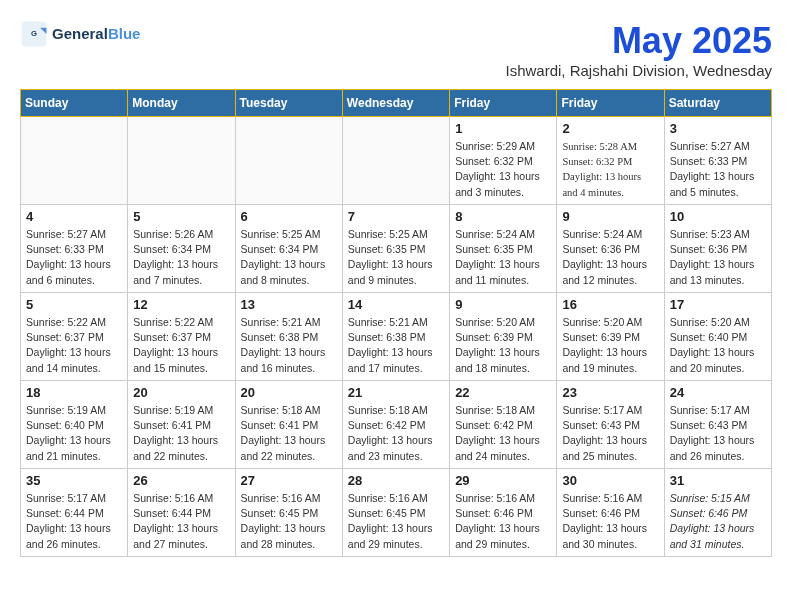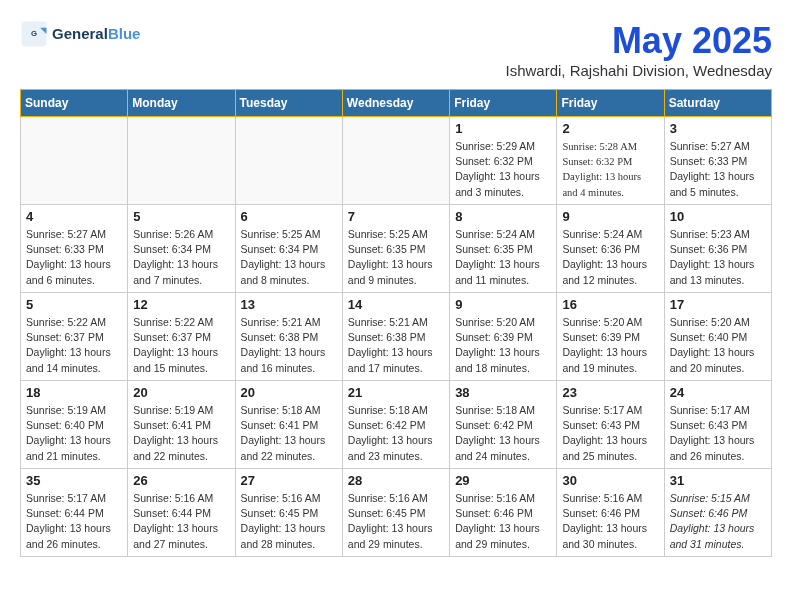--- a/index.html
+++ b/index.html
@@ -273,21 +273,21 @@
 and 22 minutes.</div>
         </td>
         <td>
           <div class="day-number">21</div>
           <div class="day-info" style="white-space: pre-line;">Sunrise: 5:18 AM
 Sunset: 6:42 PM
 Daylight: 13 hours
 and 23 minutes.</div>
         </td>
         <td>
-          <div class="day-number">38</div>
+          <div class="day-number">22</div>
           <div class="day-info" style="white-space: pre-line;">Sunrise: 5:18 AM
 Sunset: 6:42 PM
 Daylight: 13 hours
 and 24 minutes.</div>
         </td>
         <td>
           <div class="day-number">23</div>
           <div class="day-info" style="white-space: pre-line;">Sunrise: 5:17 AM
 Sunset: 6:43 PM
 Daylight: 13 hours

